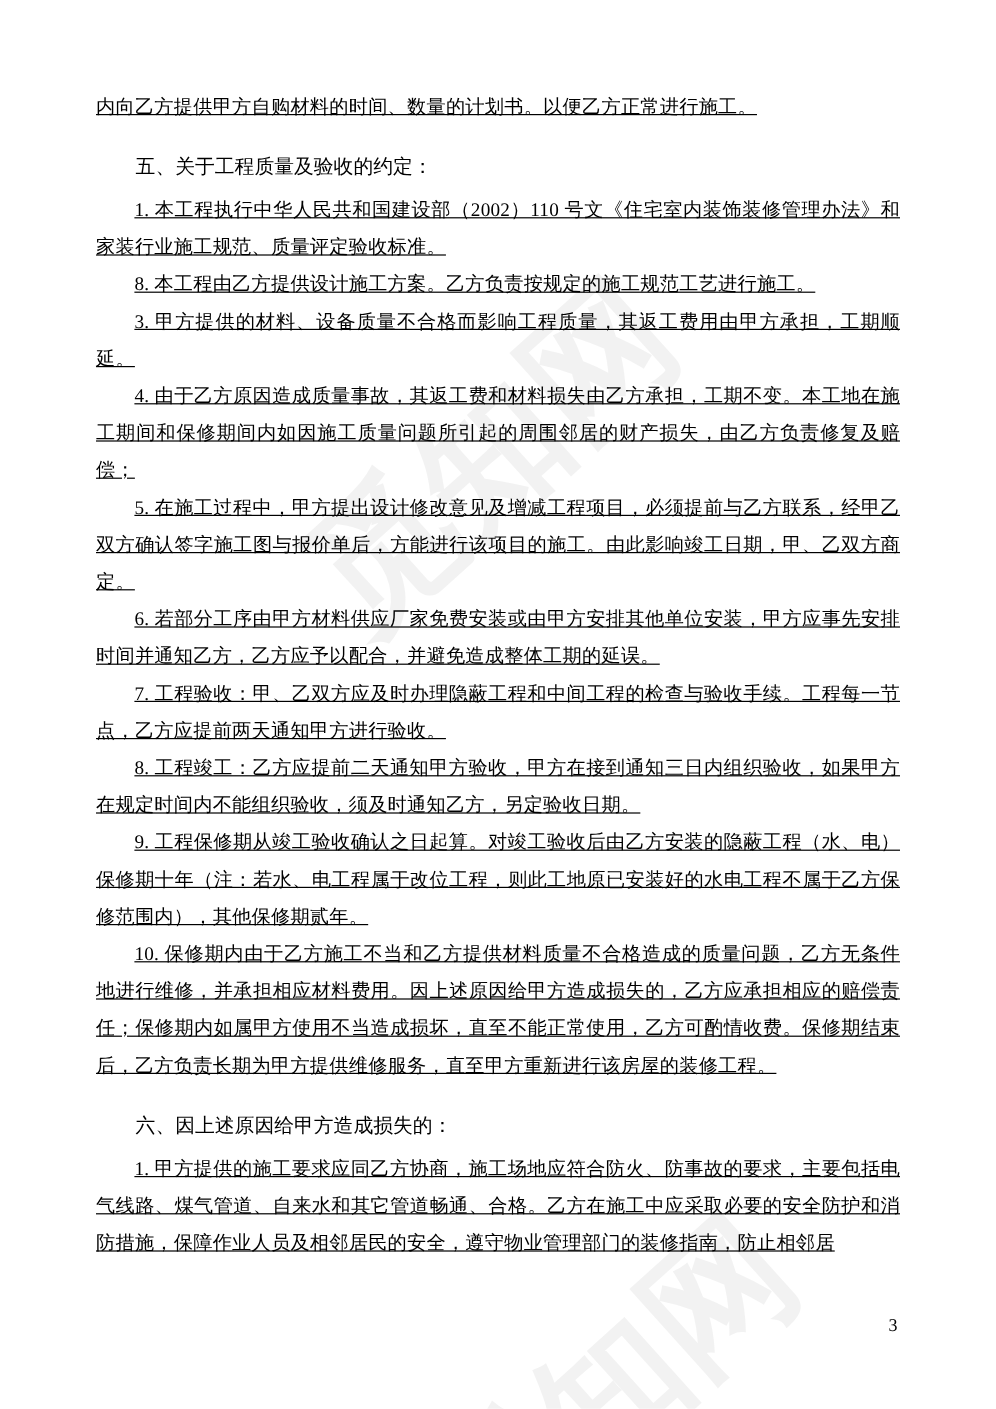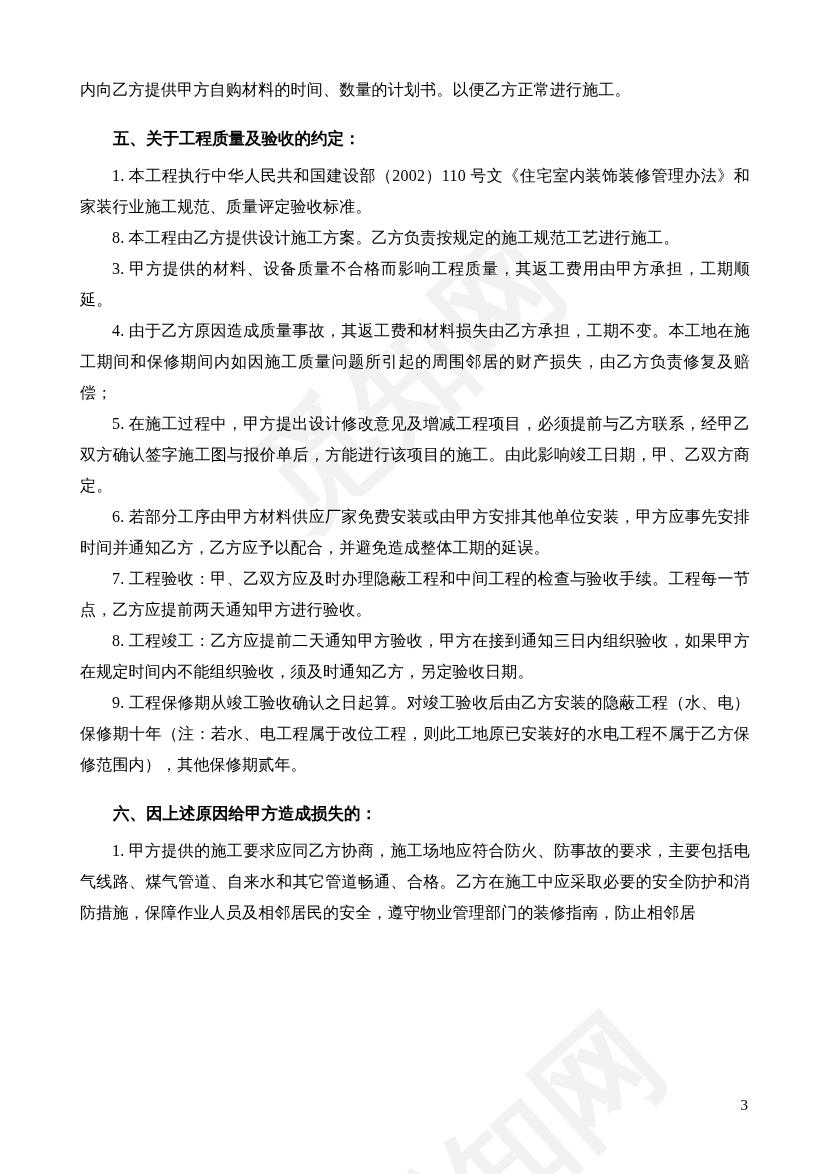--- a/index.html
+++ b/index.html
@@ -23,29 +23,30 @@
     padding: 74px 80px 0 80px;
     z-index: 1;
   }
   .para {
     margin: 0;
     font-size: 16px;
     line-height: 31px;
     text-align: justify;
     text-indent: 2em;
     letter-spacing: 0.2px;
+    text-decoration: underline;
   }
   .para.no-indent {
     text-indent: 0;
   }
   .heading {
     margin: 18px 0 6px 0;
     font-size: 16.5px;
     line-height: 31px;
-    font-weight: bold;
+    font-weight: normal;
     text-indent: 2em;
   }
   .page-number {
     position: absolute;
     right: 82px;
     bottom: 60px;
     font-size: 15px;
     line-height: 18px;
     z-index: 1;
   }
@@ -84,20 +85,21 @@
 
   <p class="para">1. 本工程执行中华人民共和国建设部（2002）110 号文《住宅室内装饰装修管理办法》和家装行业施工规范、质量评定验收标准。</p>
   <p class="para">8. 本工程由乙方提供设计施工方案。乙方负责按规定的施工规范工艺进行施工。</p>
   <p class="para">3. 甲方提供的材料、设备质量不合格而影响工程质量，其返工费用由甲方承担，工期顺延。</p>
   <p class="para">4. 由于乙方原因造成质量事故，其返工费和材料损失由乙方承担，工期不变。本工地在施工期间和保修期间内如因施工质量问题所引起的周围邻居的财产损失，由乙方负责修复及赔偿；</p>
   <p class="para">5. 在施工过程中，甲方提出设计修改意见及增减工程项目，必须提前与乙方联系，经甲乙双方确认签字施工图与报价单后，方能进行该项目的施工。由此影响竣工日期，甲、乙双方商定。</p>
   <p class="para">6. 若部分工序由甲方材料供应厂家免费安装或由甲方安排其他单位安装，甲方应事先安排时间并通知乙方，乙方应予以配合，并避免造成整体工期的延误。</p>
   <p class="para">7. 工程验收：甲、乙双方应及时办理隐蔽工程和中间工程的检查与验收手续。工程每一节点，乙方应提前两天通知甲方进行验收。</p>
   <p class="para">8. 工程竣工：乙方应提前二天通知甲方验收，甲方在接到通知三日内组织验收，如果甲方在规定时间内不能组织验收，须及时通知乙方，另定验收日期。</p>
   <p class="para">9. 工程保修期从竣工验收确认之日起算。对竣工验收后由乙方安装的隐蔽工程（水、电）保修期十年（注：若水、电工程属于改位工程，则此工地原已安装好的水电工程不属于乙方保修范围内），其他保修期贰年。</p>
+  <p class="para">10. 保修期内由于乙方施工不当和乙方提供材料质量不合格造成的质量问题，乙方无条件地进行维修，并承担相应材料费用。因上述原因给甲方造成损失的，乙方应承担相应的赔偿责任；保修期内如属甲方使用不当造成损坏，直至不能正常使用，乙方可酌情收费。保修期结束后，乙方负责长期为甲方提供维修服务，直至甲方重新进行该房屋的装修工程。</p>
 
   <h3 class="heading">六、因上述原因给甲方造成损失的：</h3>
 
   <p class="para">1. 甲方提供的施工要求应同乙方协商，施工场地应符合防火、防事故的要求，主要包括电气线路、煤气管道、自来水和其它管道畅通、合格。乙方在施工中应采取必要的安全防护和消防措施，保障作业人员及相邻居民的安全，遵守物业管理部门的装修指南，防止相邻居</p>
 
 </div>
 
 <div class="page-number">3</div>
 
 </body></html>

